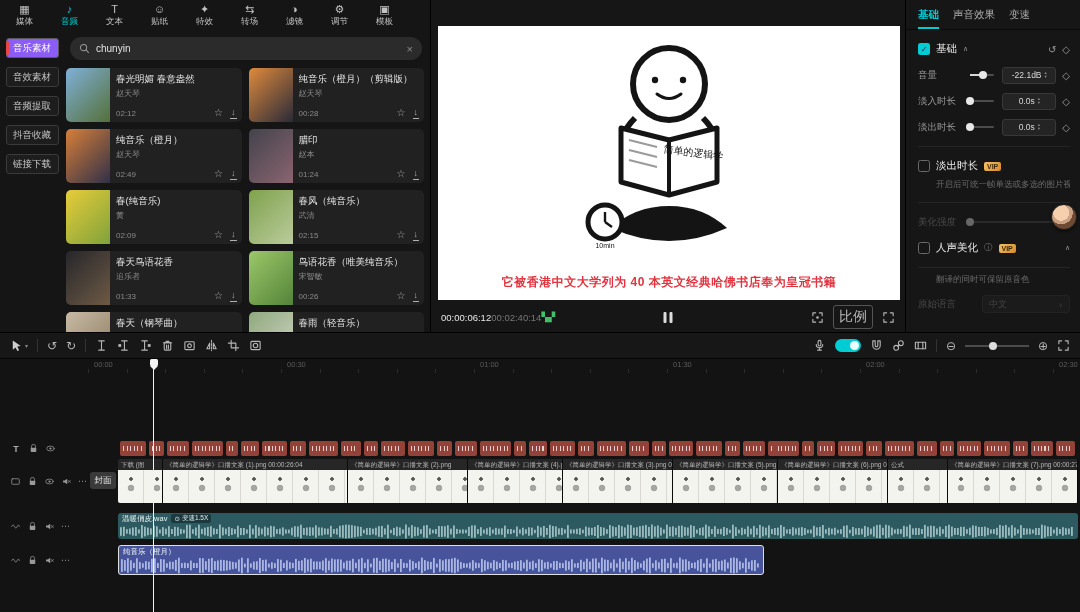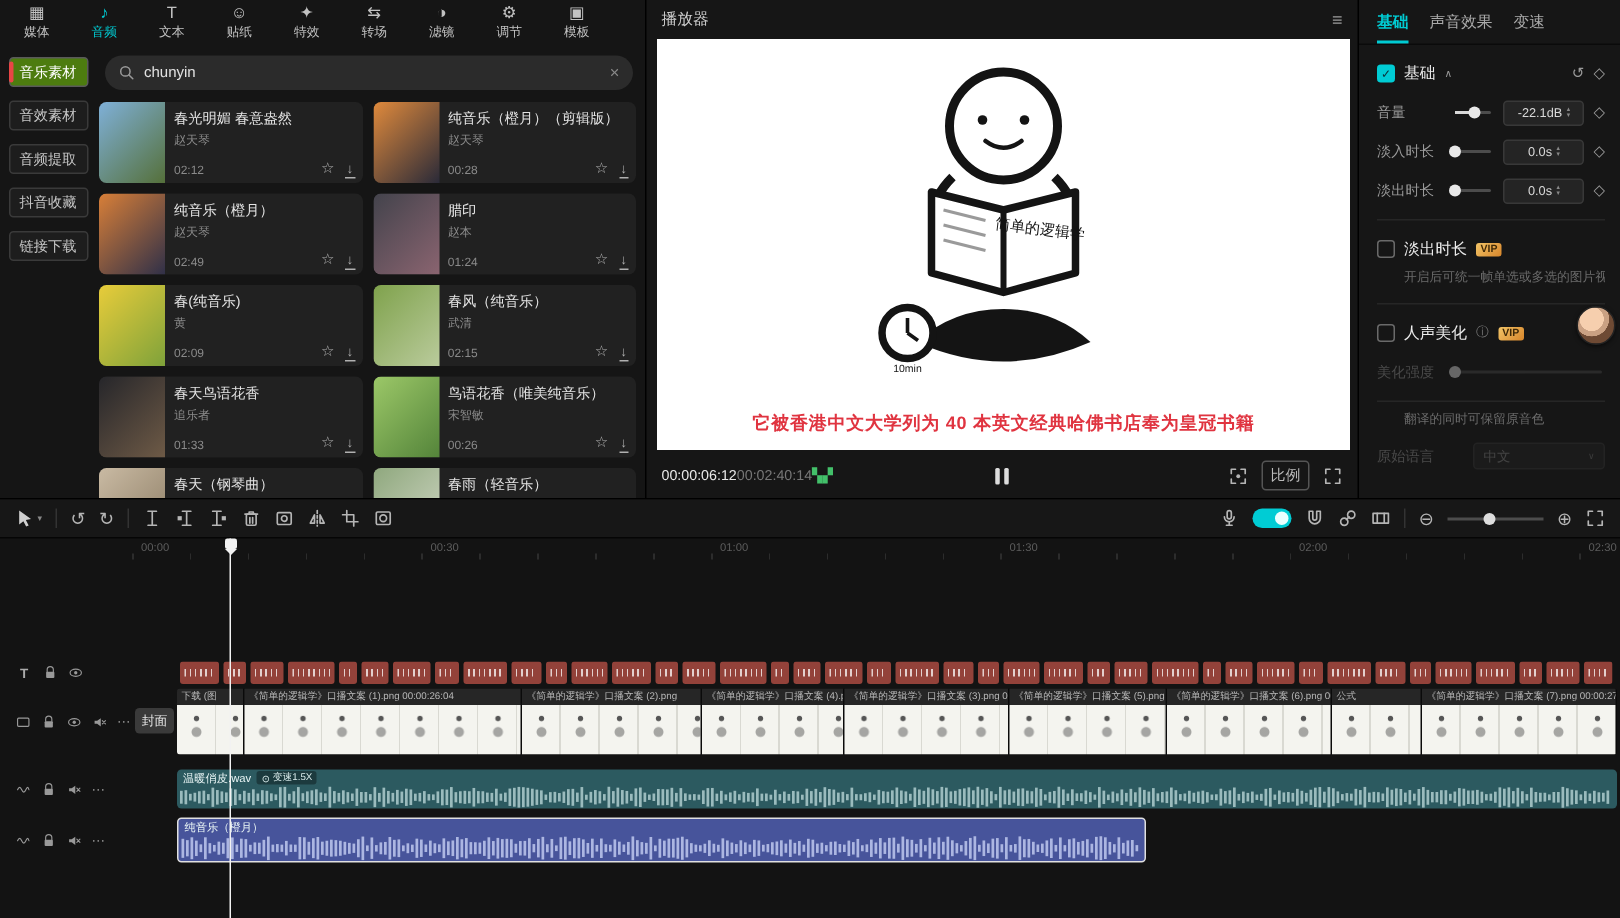--- a/index.html
+++ b/index.html
@@ -10,21 +10,21 @@
 
 
 .media-panel{left:0;top:0;width:430px;height:332px;background:#151515}
 .top-toolbar{position:absolute;left:0;top:0;width:100%;height:30px;display:flex;align-items:center;padding:0 2px}
 .tt-item{width:45px;display:flex;flex-direction:column;align-items:center;gap:1px;cursor:pointer}
 .tt-ico{font-size:11px;line-height:12px;color:#c2c2c2}
 .tt-label{font-size:8.5px;color:#c2c2c2}
 .tt-item.active .tt-ico,.tt-item.active .tt-label{color:var(--accent)}
 .sidebar{position:absolute;left:0;top:30px;width:64px;height:302px;padding-top:8px;display:flex;flex-direction:column;align-items:center;gap:9px}
 .sb-item{position:relative;width:53px;height:20px;border:1px solid #3a3a3a;border-radius:3px;font-size:9.5px;color:#c6c6c6;display:flex;align-items:center;justify-content:center;background:#1d1d1d;cursor:pointer}
-.sb-item.active{color:#fff;border-color:#5a5a5a;background:#4d7c0f}
+.sb-item.active{color:#fff;border-color:#5a5a5a;background:#8b5cf6}
 .sb-item.active::before{content:"";position:absolute;left:-1px;top:2px;bottom:2px;width:3px;border-radius:2px;background:#e84545}
 .search-bar{position:absolute;left:70px;top:37px;width:352px;height:23px;background:#2b2b2b;border-radius:12px;display:flex;align-items:center;padding:0 9px;gap:6px}
 .search-text{flex:1;font-size:10px;color:#e2e2e2}
 .search-clear{color:#8a8a8a;font-size:11px;cursor:pointer}
 .music-grid{position:absolute;left:66px;top:68px;width:360px;height:264px;display:grid;grid-template-columns:1fr 1fr;grid-auto-rows:54px;gap:7px;overflow:hidden;padding-right:2px}
 .m-card{height:54px;background:#212121;border-radius:5px;display:flex;overflow:hidden;cursor:pointer}
 .m-thumb{width:44px;height:54px;flex:none}
 .m-info{flex:1;min-width:0;padding:5px 6px 4px;display:flex;flex-direction:column}
 .m-title{font-size:9.5px;color:#e4e4e4;white-space:nowrap;overflow:hidden;text-overflow:ellipsis}
 .m-author{font-size:8px;color:#8a8a8a;margin-top:2px;white-space:nowrap;overflow:hidden}
@@ -42,21 +42,21 @@
 .figure{margin-top:6px}
 .subtitle{position:absolute;left:0;right:0;bottom:9px;text-align:center;font-size:12px;font-weight:bold;color:#e03440;letter-spacing:.5px;text-shadow:0 0 2px #fff,0 0 2px #fff,0 0 1px #fff}
 .pp-controls{position:absolute;left:0;right:0;bottom:0;height:30px;display:flex;align-items:center;padding:0 10px;gap:0}
 .time-cur{font-size:9.5px;color:#e8e8e8}
 .time-total{font-size:9.5px;color:#777}
 .grid-ico{color:#43c06a;font-size:9px}
 .pp-center{position:absolute;left:50%;transform:translateX(-50%)}
 .pause{display:flex;gap:3px;cursor:pointer}
 .pause i{width:3px;height:11px;background:#ddd;border-radius:1px}
 .pp-right{margin-left:auto;display:flex;align-items:center;gap:9px}
-.ratio-btn{border:1px solid #555;border-radius:3px;font-size:10px;color:#bbb;padding:2px 5px;cursor:pointer}
+.ratio-btn{border:1px solid #555;border-radius:3px;font-size:14px;color:#bbb;padding:2px 5px;cursor:pointer}
 .ico-svg{display:flex;cursor:pointer}
 
 
 .inspector{left:906px;top:0;width:174px;height:332px;background:#161616;overflow:hidden}
 .insp-tabs{height:30px;display:flex;align-items:flex-end;gap:14px;padding:0 12px;border-bottom:1px solid #0a0a0a}
 .itab{font-size:10.5px;color:#aaa;padding-bottom:7px;cursor:pointer;white-space:nowrap}
 .itab.active{color:var(--accent);border-bottom:2px solid var(--accent);padding-bottom:5px;font-weight:bold}
 .insp-body{padding:10px 10px 0 12px;display:flex;flex-direction:column}
 .insp-row{display:flex;align-items:center;min-height:18px;margin-bottom:8px;gap:6px}
 .cb{width:12px;height:12px;border-radius:2.5px;flex:none;display:flex;align-items:center;justify-content:center;font-size:8px;cursor:pointer}
@@ -304,24 +304,20 @@
           <span class="m-thumb" style="background: linear-gradient(135deg, rgb(143, 168, 126), rgb(210, 216, 198));"></span>
           <div class="m-info">
             <div class="m-title">春雨（轻音乐）</div>
             <div class="m-author"></div>
           </div>
         </div>
       </div>
   </section>
 
   <section class="player-panel">
-    <div class="pp-header">
-      <span>播放器</span>
-      <span class="pp-menu">≡</span>
-    </div>
     <div class="canvas">
       <svg class="figure" width="300" height="224" viewBox="0 0 300 224">
         <circle cx="150" cy="52" r="36" fill="#fff" stroke="#141414" stroke-width="6"></circle>
         <circle cx="136" cy="48" r="3.2" fill="#141414"></circle>
         <circle cx="164" cy="48" r="3.2" fill="#141414"></circle>
         <path d="M138 62 q12 9 24 0" fill="none" stroke="#141414" stroke-width="3" stroke-linecap="round"></path>
         <path d="M116 86 q-18 18 -11 36 M184 86 q18 18 11 36" fill="none" stroke="#141414" stroke-width="6"></path>
         <path d="M150 108 L102 96 L102 150 L150 163 L198 150 L198 96 Z" fill="#fff" stroke="#141414" stroke-width="5" stroke-linejoin="round"></path>
         <path d="M150 108 L150 163" stroke="#141414" stroke-width="4"></path>
         <path d="M110 108 l28 7 M110 118 l28 7 M110 128 l28 7" stroke="#9a9a9a" stroke-width="2"></path>
@@ -429,34 +425,34 @@
 
       <div class="insp-row">
         <span class="cb empty"></span>
         <span class="sec-title">淡出时长</span>
         <span class="badge vip">VIP</span>
       </div>
       <div class="help">开启后可统一帧单选或多选的图片视频音</div>
 
       <div class="divider"></div>
 
+      <div class="insp-row dim">
+        <span class="lbl">美化强度</span>
+        <span class="slider" style="--p:0%">
+            <i class="fill"></i>
+            <i class="knob"></i>
+          </span>
+      </div>
       <div class="insp-row">
         <span class="cb empty"></span>
         <span class="sec-title">人声美化</span>
         <span class="info-ico">ⓘ</span>
         <span class="badge vip">VIP</span>
         <span class="spacer"></span>
         <span class="caret">∧</span>
-      </div>
-      <div class="insp-row dim">
-        <span class="lbl">美化强度</span>
-        <span class="slider" style="--p:0%">
-            <i class="fill"></i>
-            <i class="knob"></i>
-          </span>
       </div>
 
       <div class="divider"></div>
 
       <div class="help">翻译的同时可保留原音色</div>
 
       <div class="insp-row dim">
         <span class="lbl">原始语言</span>
         <span class="sel">
           <span class="sv">中文</span>

